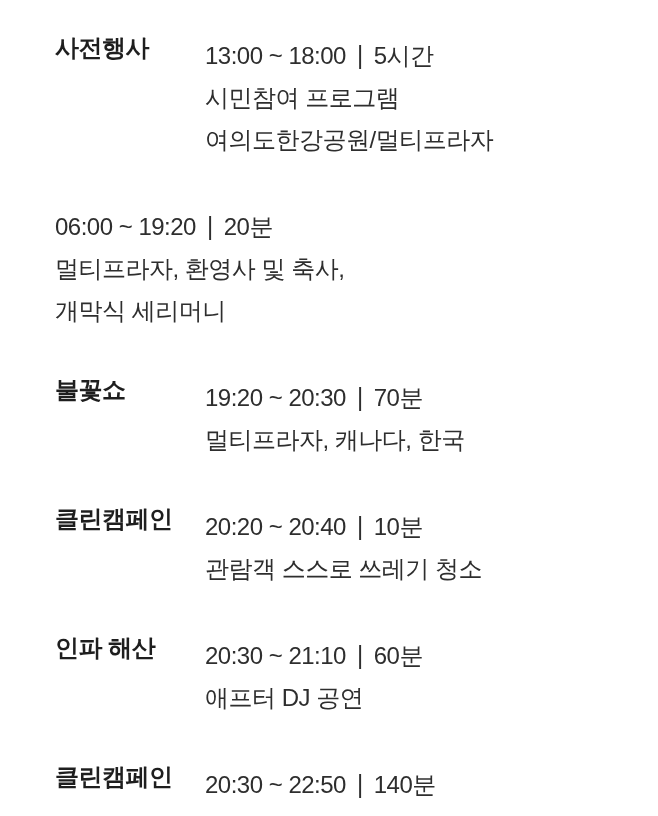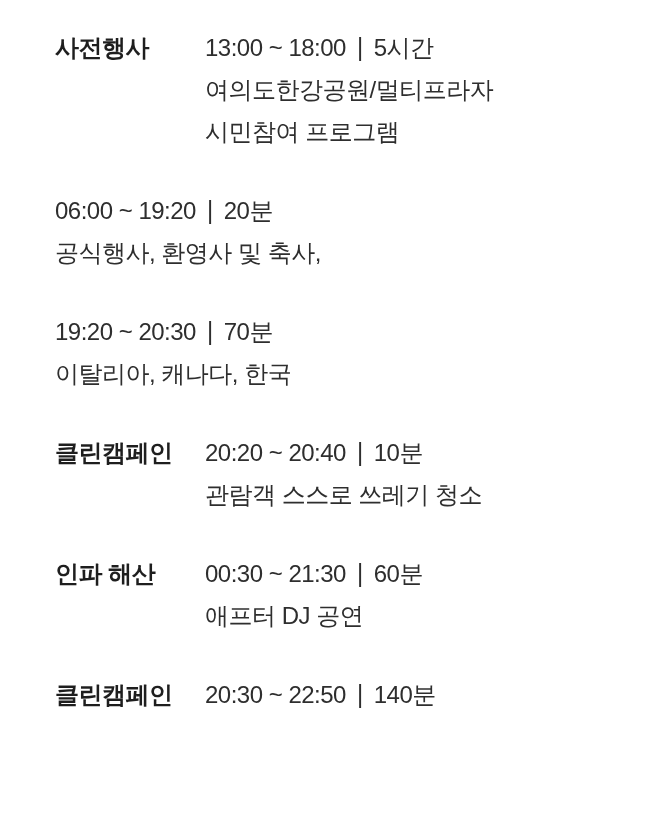--- a/index.html
+++ b/index.html
@@ -38,20 +38,21 @@
   .content {
     flex: 1 1 auto;
     font-size: 24px;
     line-height: 42px;
     font-weight: 400;
     color: #2e2e2e;
     letter-spacing: -0.5px;
   }
   .time-line {
     white-space: nowrap;
+    margin-top: 8px;
   }
   .sep {
     display: inline-block;
     margin: 0 11px;
     color: #2e2e2e;
     transform: scaleY(1.05);
   }
   .detail {
     white-space: nowrap;
   }
@@ -60,58 +61,60 @@
 <body>
 
 <div class="schedule">
 
   <div class="row">
     <div class="label">사전행사</div>
     <div class="content">
       <div class="time-line">
         <span>13:00 ~ 18:00</span><span class="sep">|</span><span>5시간</span>
       </div>
+      <div class="detail">시민참여 프로그램</div>
       <div class="detail">여의도한강공원/멀티프라자</div>
-      <div class="detail">시민참여 프로그램</div>
     </div>
   </div>
 
   <div class="row">
     <div class="content">
       <div class="time-line">
         <span>06:00 ~ 19:20</span><span class="sep">|</span><span>20분</span>
       </div>
-      <div class="detail">공식행사, 환영사 및 축사,</div>
+      <div class="detail">멀티프라자, 환영사 및 축사,</div>
+      <div class="detail">개막식 세리머니</div>
     </div>
   </div>
 
   <div class="row">
+    <div class="label">불꽃쇼</div>
     <div class="content">
       <div class="time-line">
         <span>19:20 ~ 20:30</span><span class="sep">|</span><span>70분</span>
       </div>
-      <div class="detail">이탈리아, 캐나다, 한국</div>
+      <div class="detail">멀티프라자, 캐나다, 한국</div>
     </div>
   </div>
 
   <div class="row">
     <div class="label">클린캠페인</div>
     <div class="content">
       <div class="time-line">
         <span>20:20 ~ 20:40</span><span class="sep">|</span><span>10분</span>
       </div>
       <div class="detail">관람객 스스로 쓰레기 청소</div>
     </div>
   </div>
 
   <div class="row">
     <div class="label">인파 해산</div>
     <div class="content">
       <div class="time-line">
-        <span>00:30 ~ 21:30</span><span class="sep">|</span><span>60분</span>
+        <span>20:30 ~ 21:10</span><span class="sep">|</span><span>60분</span>
       </div>
       <div class="detail">애프터 DJ 공연</div>
     </div>
   </div>
 
   <div class="row">
     <div class="label">클린캠페인</div>
     <div class="content">
       <div class="time-line">
         <span>20:30 ~ 22:50</span><span class="sep">|</span><span>140분</span>

